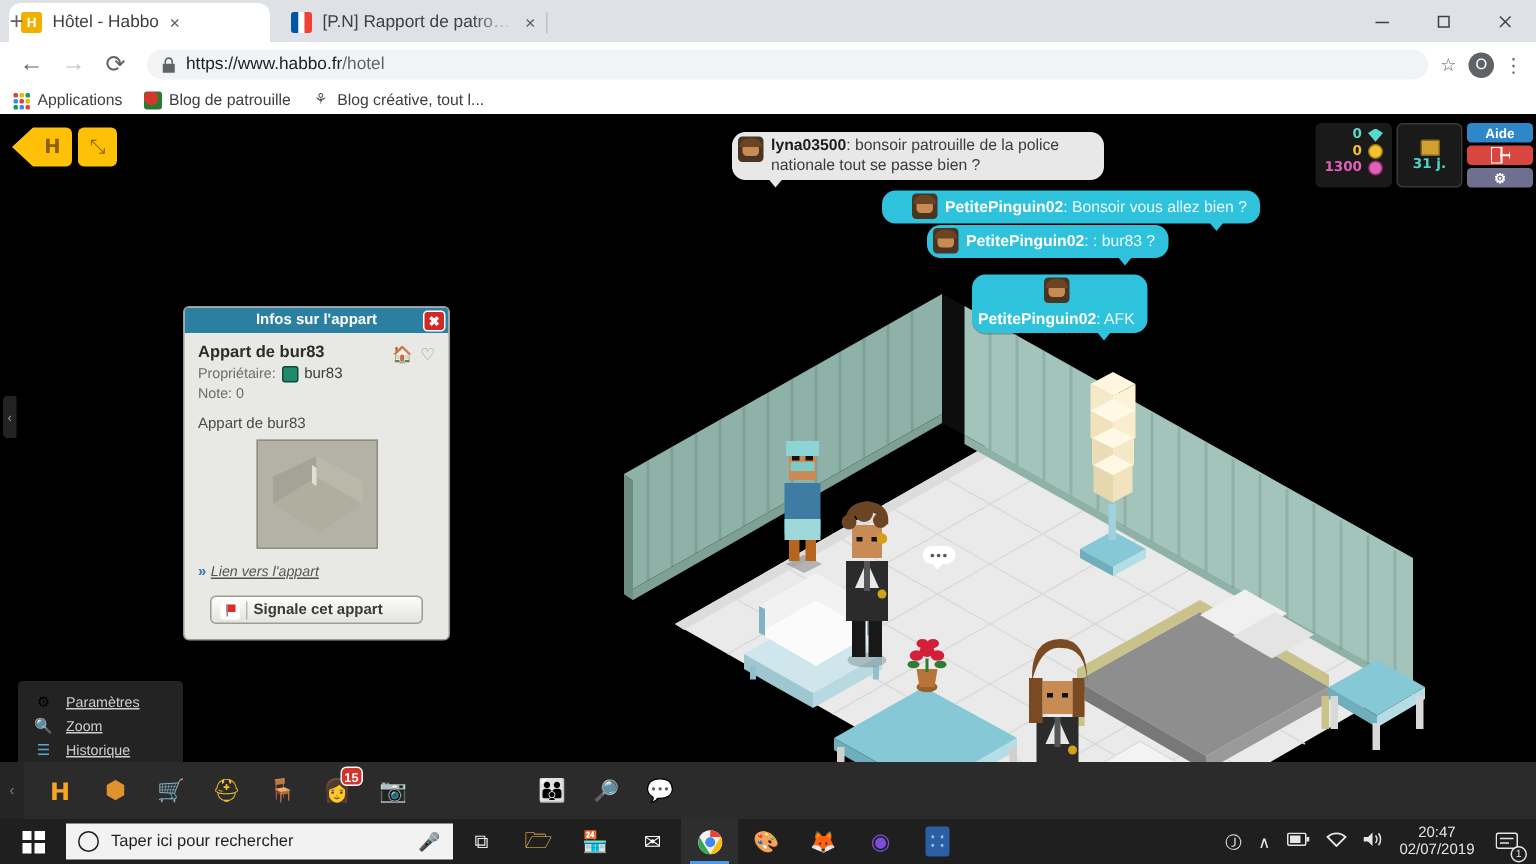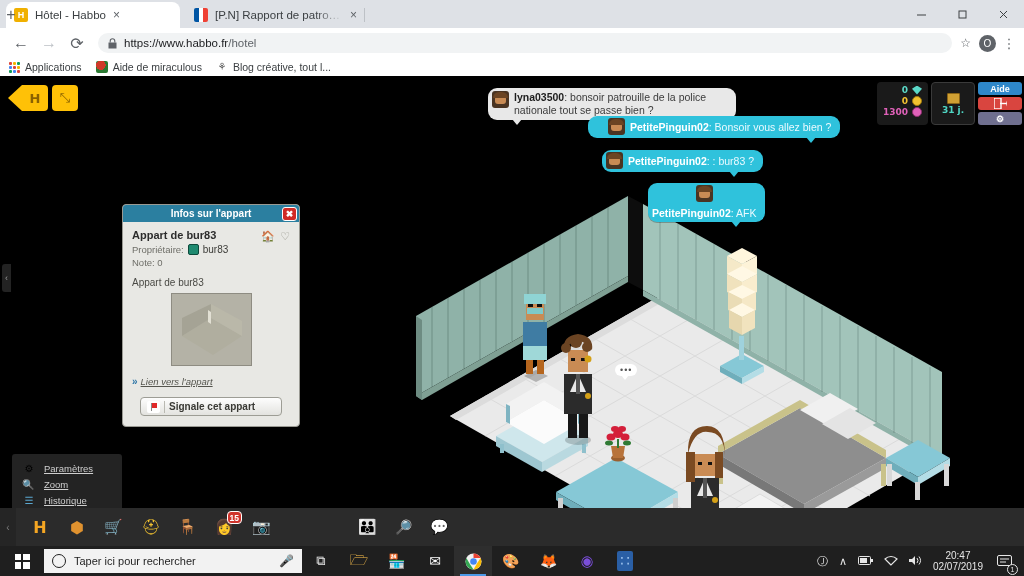--- a/index.html
+++ b/index.html
@@ -279,21 +279,21 @@
             <s></s>
             <s></s>
             <s></s>
             <s></s>
             <s></s>
           </span>
         <span>Applications</span>
       </div>
       <div class="bm">
         <span class="bmico" style="background:radial-gradient(circle at 40% 35%,#d03a2a 0 45%,#2b7a32 46% 100%);"></span>
-        <span>Aide de miraculous</span>
+        <span>Blog de patrouille</span>
       </div>
       <div class="bm">
         <span class="bmico" style="background:transparent;color:#555;font-size:10px;line-height:12px;text-align:center;">⚘</span>
         <span>Blog créative, tout l...</span>
       </div>
     </div>
   </div>
 
   <div class="stage">
 
@@ -535,26 +535,26 @@
       </svg>
 
       <div class="thought" style="left:285px; top:168px;">•••</div>
     </div>
 
     <div class="bubble gray multiline" style="left:488px; top:12px; width:248px;">
       <span class="face"></span>
       <span><b class="who">lyna03500</b><span>: </span><span>bonsoir patrouille de la police nationale tout se passe bien  ?</span></span>
     </div>
 
-    <div class="bubble cyan" style="left:588px; top:40px;padding-left:20px;">
+    <div class="bubble cyan" style="left:588px; top:51px;padding-left:20px;">
       <span class="face"></span>
       <span><b class="who">PetitePinguin02</b><span>: </span><span>Bonsoir vous allez bien ?</span></span>
     </div>
 
-    <div class="bubble cyan" style="left:602px; top:74px;">
+    <div class="bubble cyan" style="left:618px; top:74px;">
       <span class="face"></span>
       <span><b class="who">PetitePinguin02</b><span>: </span><span>: bur83 ?</span></span>
     </div>
 
     <div class="bubble cyan" style="left:648px; top:107px;flex-direction:column;">
       <span class="face"></span>
       <span><b class="who">PetitePinguin02</b><span>: </span><span>AFK</span></span>
     </div>
 
     <div class="hud">

